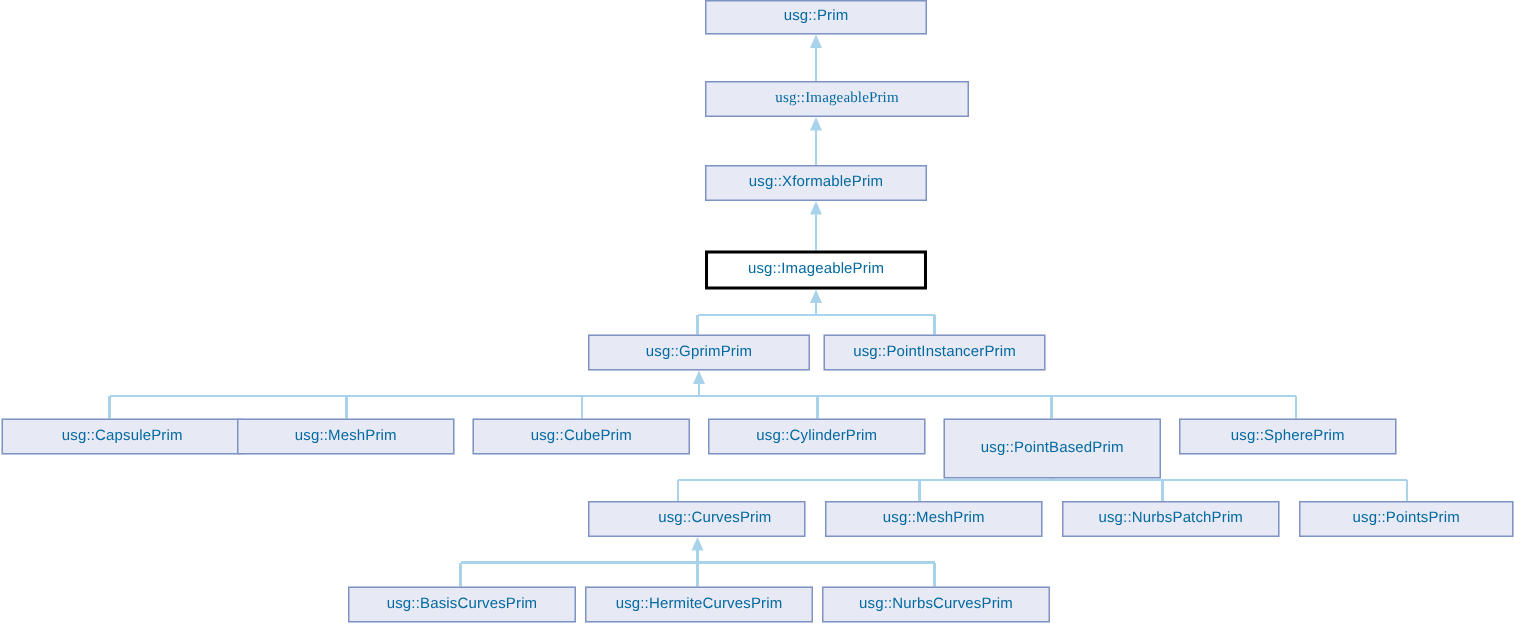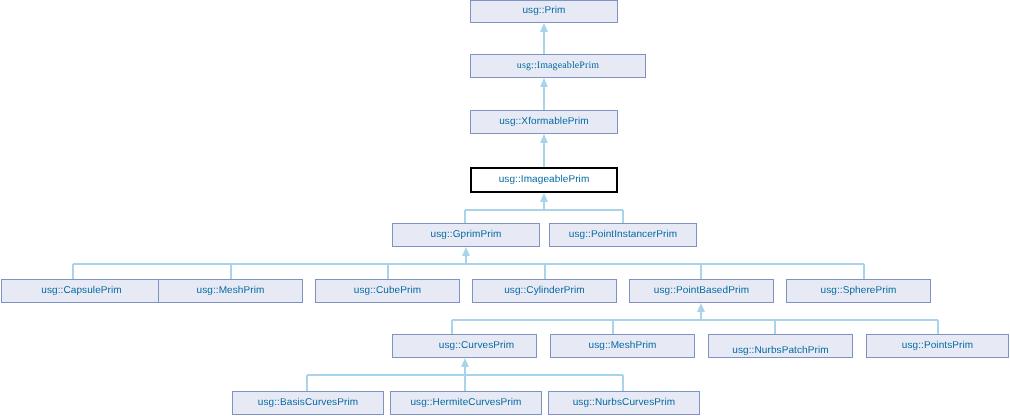--- a/index.html
+++ b/index.html
@@ -137,37 +137,37 @@
   </div>
 
   <div class="node" style="left:315px; top:279px; width:145px; height:24px;">
     <span class="node-label">usg::CubePrim</span>
   </div>
 
   <div class="node" style="left:472px; top:279px; width:145px; height:24px;">
     <span class="node-label">usg::CylinderPrim</span>
   </div>
 
-  <div class="node" style="left:629px; top:279px; width:145px; height:24px;">
+  <div class="node" style="left:629px; top:279px; width:145px; height:40px;">
     <span class="node-label">usg::PointBasedPrim</span>
   </div>
 
   <div class="node" style="left:786px; top:279px; width:145px; height:24px;">
     <span class="node-label">usg::SpherePrim</span>
   </div>
 
   <div class="node" style="left:392px; top:334px; width:145px; height:24px;padding-left:24px;">
     <span class="node-label">usg::CurvesPrim</span>
   </div>
 
   <div class="node" style="left:550px; top:334px; width:145px; height:24px;">
     <span class="node-label">usg::MeshPrim</span>
   </div>
 
-  <div class="node" style="left:708px; top:334px; width:145px; height:24px;align-items:flex-end;">
+  <div class="node" style="left:708px; top:334px; width:145px; height:24px;">
     <span class="node-label">usg::NurbsPatchPrim</span>
   </div>
 
   <div class="node" style="left:866px; top:334px; width:143px; height:24px;">
     <span class="node-label">usg::PointsPrim</span>
   </div>
 
   <div class="node" style="left:232px; top:391px; width:152px; height:24px;">
     <span class="node-label">usg::BasisCurvesPrim</span>
   </div>

